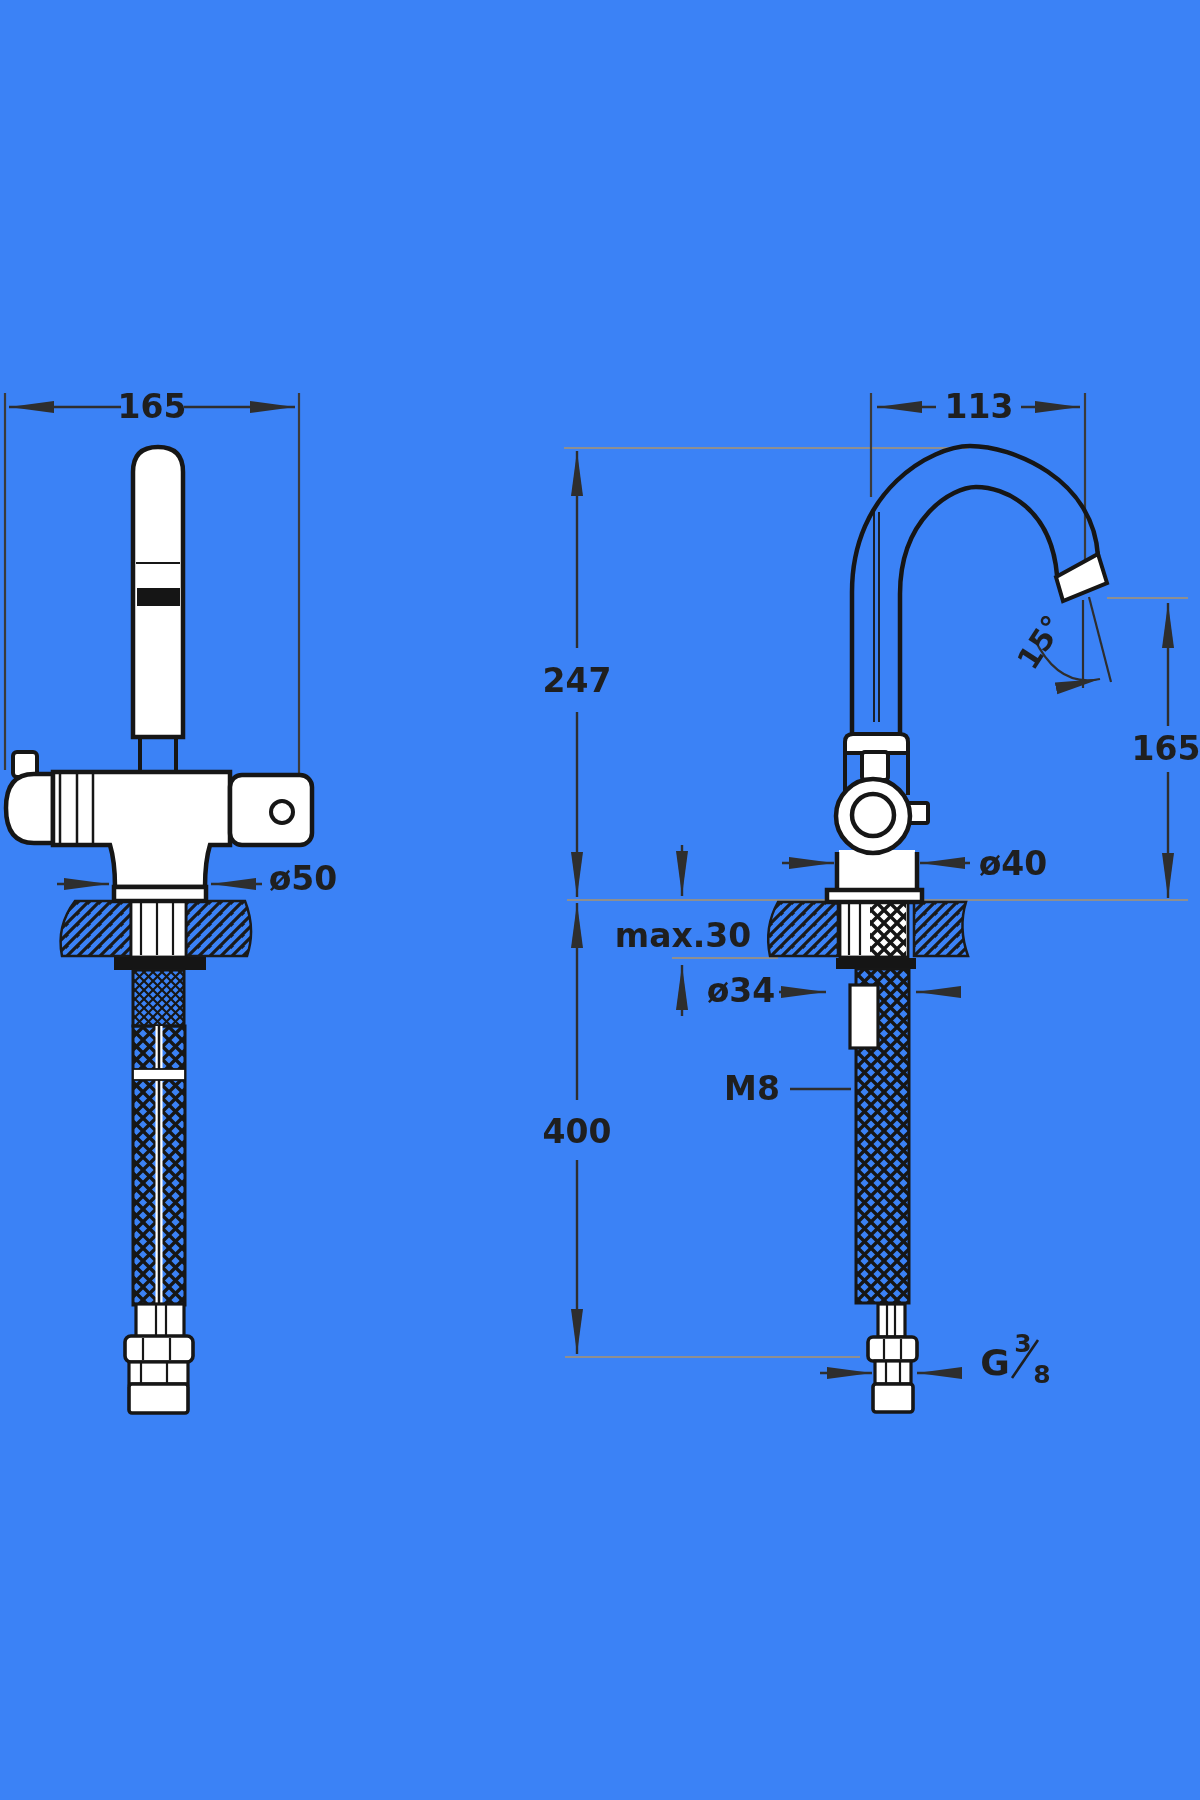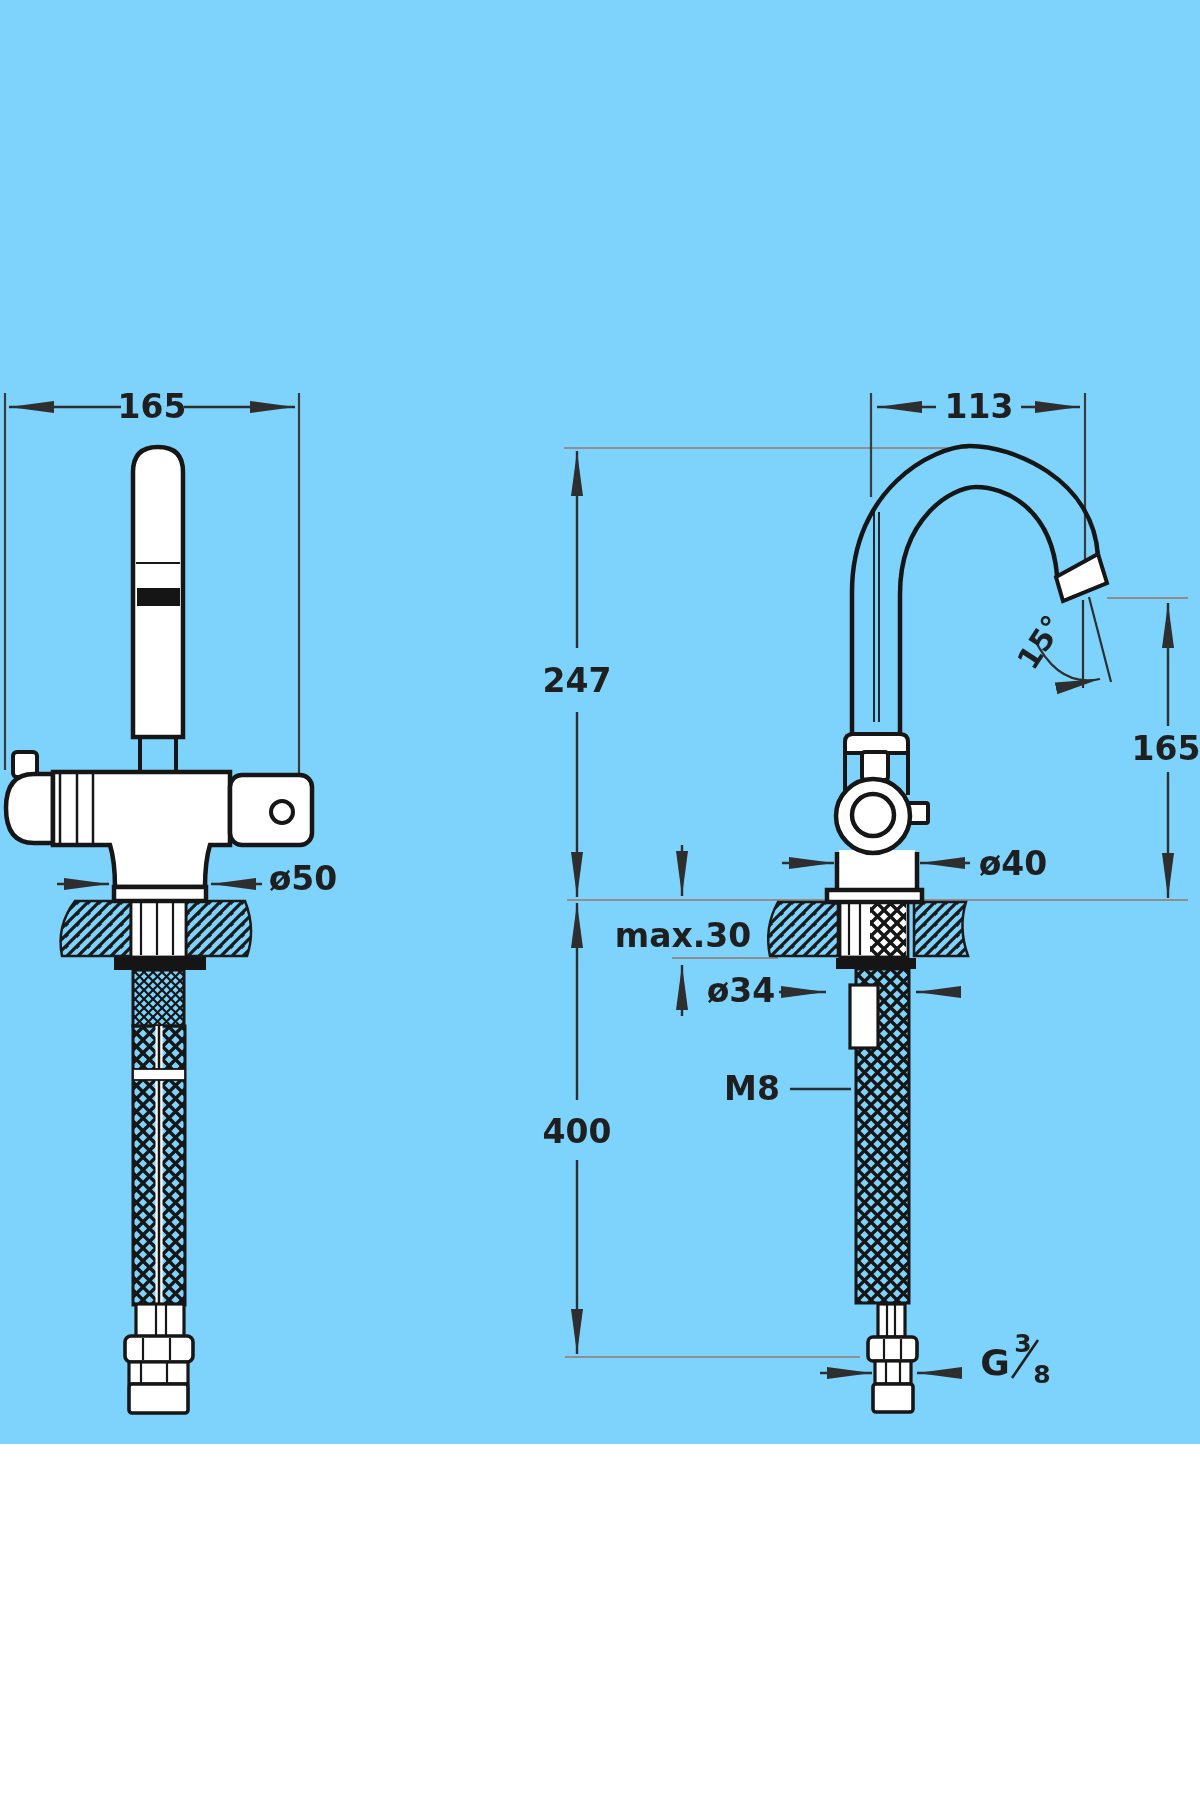--- a/index.html
+++ b/index.html
@@ -1,16 +1,16 @@
 <!DOCTYPE html>
 <html><head>
 <meta charset="utf-8">
 <style>
   html,body{margin:0;padding:0;background:#ffffff;}
-  #canvas{position:relative;width:1200px;height:1444px;background:#7dd3fc;overflow:hidden;}
+  #canvas{position:relative;width:1200px;height:1800px;background:#3b82f6;overflow:hidden;}
   svg{display:block;}
   text{font-family:"DejaVu Sans","Liberation Sans",sans-serif;font-weight:700;fill:#1f1f1f;}
   .dim-txt{font-size:33px;}
   .dim-txt-sm{font-size:30px;}
   .frac{font-size:25px;}
   .gtxt{font-size:36px;}
 </style>
 </head>
 <body>
 

